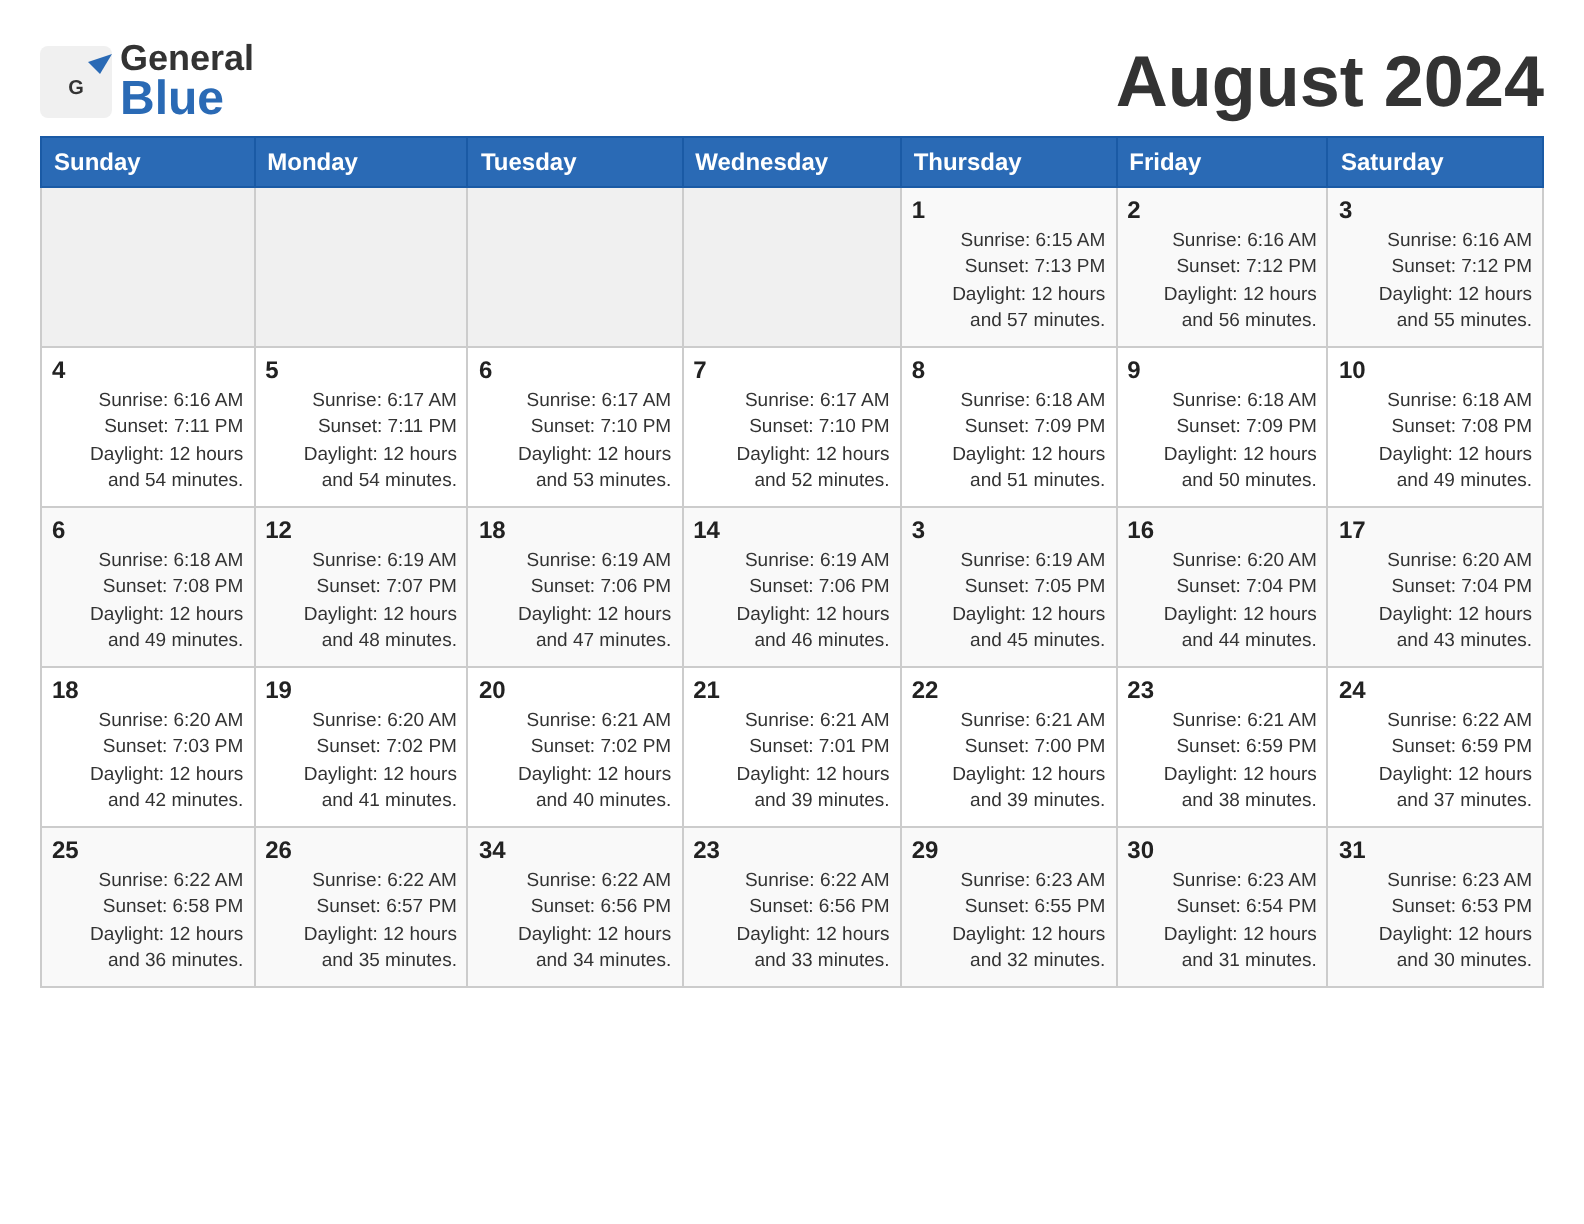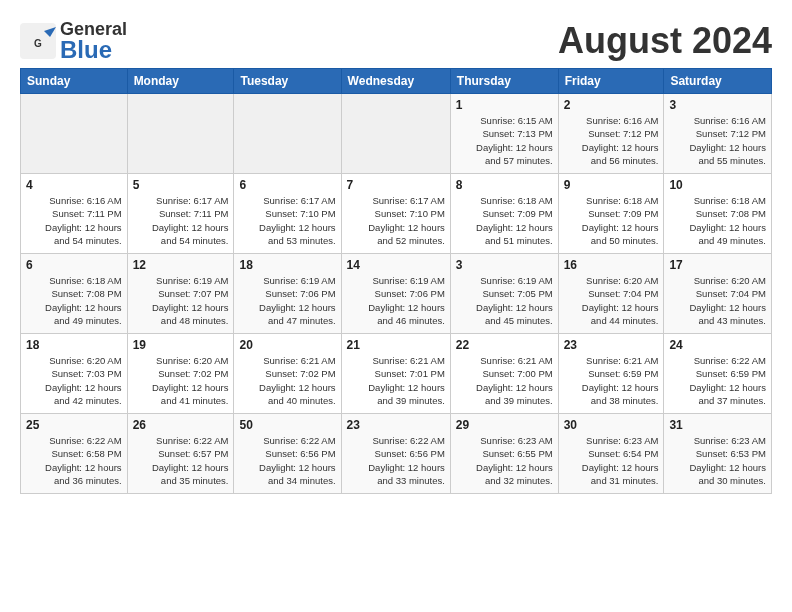--- a/index.html
+++ b/index.html
@@ -320,21 +320,21 @@
 and 36 minutes.</div>
         </td>
         <td>
           <span class="day-number">26</span>
           <div class="day-info" style="white-space: pre-line;">Sunrise: 6:22 AM
 Sunset: 6:57 PM
 Daylight: 12 hours
 and 35 minutes.</div>
         </td>
         <td>
-          <span class="day-number">50</span>
+          <span class="day-number">34</span>
           <div class="day-info" style="white-space: pre-line;">Sunrise: 6:22 AM
 Sunset: 6:56 PM
 Daylight: 12 hours
 and 34 minutes.</div>
         </td>
         <td>
           <span class="day-number">23</span>
           <div class="day-info" style="white-space: pre-line;">Sunrise: 6:22 AM
 Sunset: 6:56 PM
 Daylight: 12 hours

